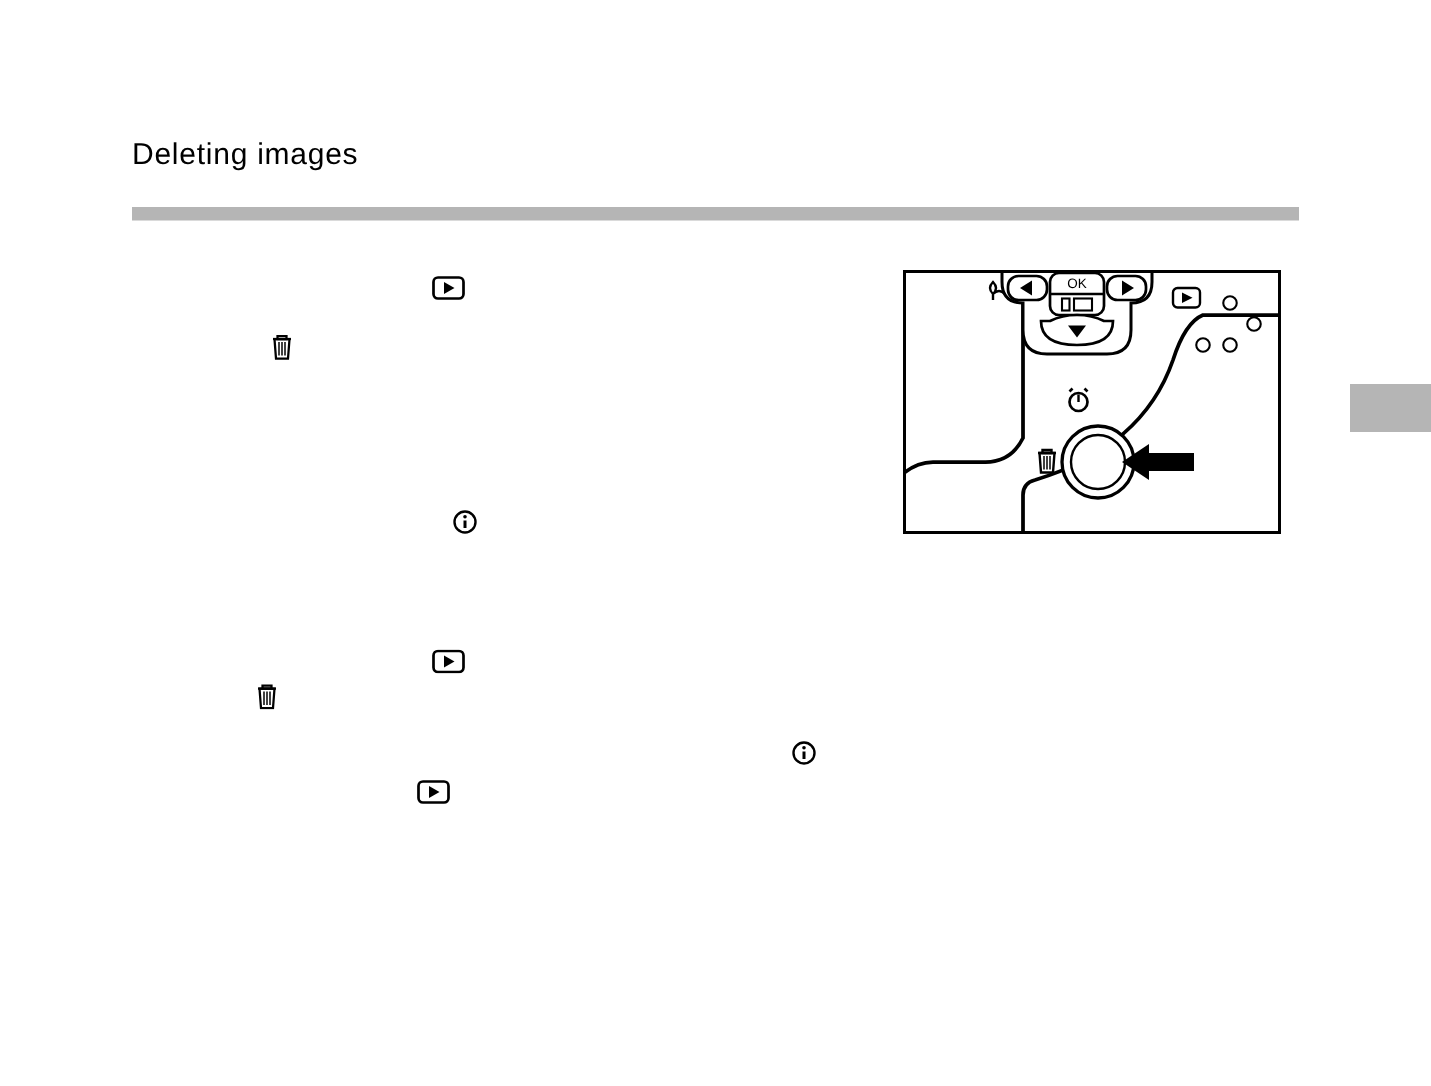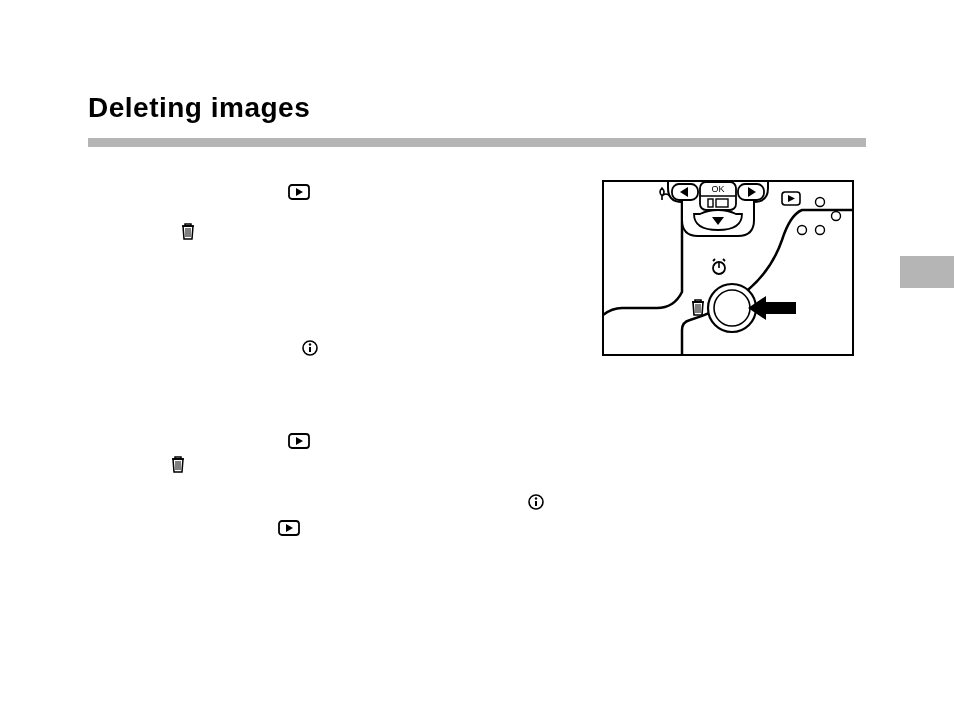--- a/index.html
+++ b/index.html
@@ -12,22 +12,22 @@
       height: 724px;
       background: #ffffff;
       font-family: Arial, Helvetica, sans-serif;
       position: relative;
       color: #000;
     }
     .page-title {
       position: absolute;
       left: 88px;
       top: 92px;
-      font-size: 28px;
-      font-weight: bold;
+      font-size: 20px;
+      font-weight: normal;
       letter-spacing: 0.5px;
     }
     .title-underline {
       position: absolute;
       left: 88px;
       top: 138px;
       width: 778px;
       height: 9px;
       background: #b5b5b5;
     }

